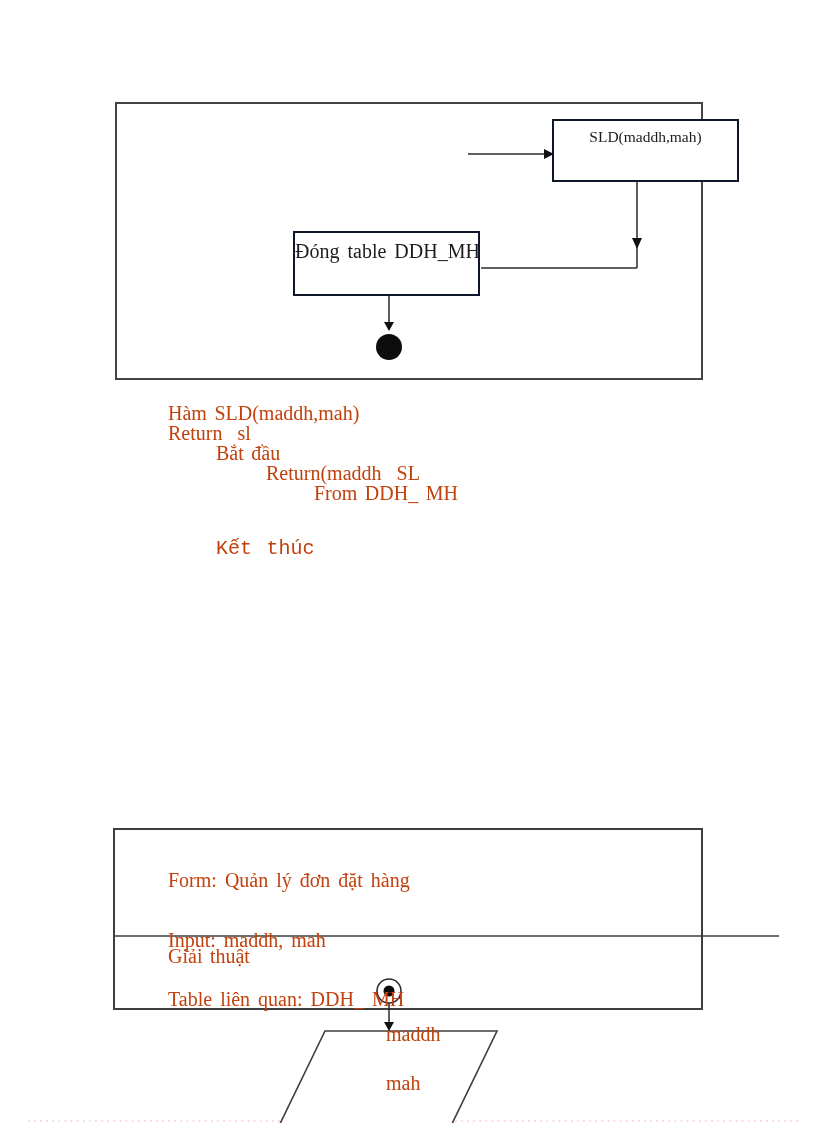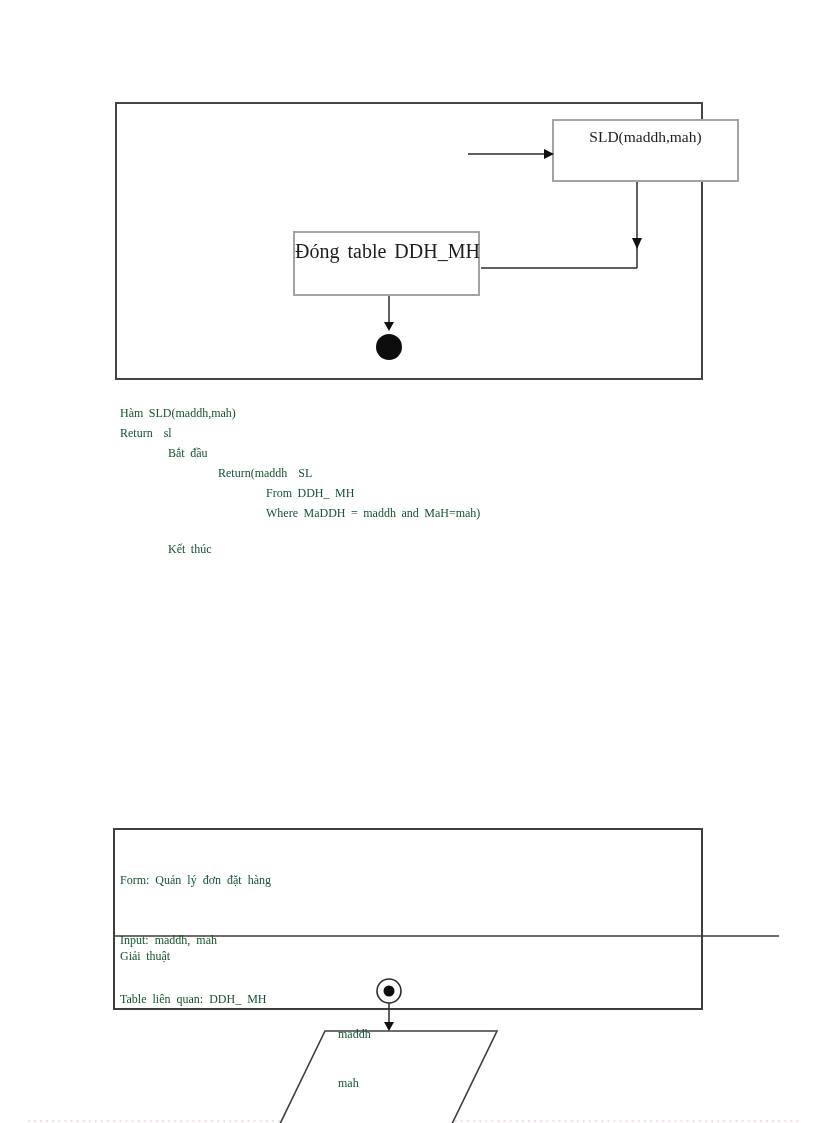--- a/index.html
+++ b/index.html
@@ -8,42 +8,43 @@
     width: 816px;
     height: 1123px;
     background: #ffffff;
     overflow: hidden;
     font-family: "Liberation Serif", "DejaVu Serif", serif;
     color: #1c1c1c;
   }
   .box {
     position: absolute;
     box-sizing: border-box;
-    border: 2px solid #a3a3a3;
+    border: 2px solid #0f172a;
     background: #ffffff;
   }
   .frame {
     position: absolute;
     box-sizing: border-box;
     border: 2px solid #444444;
     background: transparent;
   }
   .svglayer {
     position: absolute;
     left: 0; top: 0;
     width: 816px; height: 1123px;
     pointer-events: none;
   }
   .txt {
     position: absolute;
     white-space: pre;
-    font-size: 12px;
+    font-size: 20px;
     line-height: 20px;
     word-spacing: 2.5px;
-    color: #14532d;
+    color: #c2410c;
+    margin-left: 48px;
   }
   .boxlabel { text-align: center; }
   .speclines div { line-height: 19.6px; white-space: pre; word-spacing: 3px; }
 </style>
 </head>
 <body>
 
 <div class="page">
 
   <div class="frame" style="left:115px; top:102px; width:588px; height:278px;"></div>
@@ -83,22 +84,21 @@
 
     <line x1="389" y1="1003" x2="389" y2="1022" stroke="#2b2b2b" stroke-width="1.5"></line>
     <polygon points="384,1022 394,1022 389,1031" fill="#111111"></polygon>
   </svg>
 
   <div class="txt" style="left:120px; top:403px;">Hàm SLD(maddh,mah)</div>
   <div class="txt" style="left:120px; top:423px;">Return  sl</div>
   <div class="txt" style="left:168px; top:443px;">Bắt đầu</div>
   <div class="txt" style="left:218px; top:463px;">Return(maddh  SL</div>
   <div class="txt" style="left:266px; top:483px;">From DDH_ MH</div>
-  <div class="txt" style="left:266px; top:503px;">Where MaDDH = maddh and MaH=mah)</div>
-  <div class="txt" style="left:168px; top:539px;">Kết thúc</div>
+  <div class="txt" style="left:168px; top:539px;font-family:Liberation Mono, monospace;">Kết thúc</div>
 
   <div class="txt speclines" style="left:120px; top:831px; word-spacing:3px;">
     <div>Form: Quản lý đơn đặt hàng</div>
     <div>Input: maddh, mah</div>
     <div>Table liên quan: DDH_ MH</div>
   </div>
 
   <div class="txt" style="left:120px; top:946px;">Giải thuật</div>
 
   <div class="txt" style="left:338px; top:1024px;">maddh</div>

